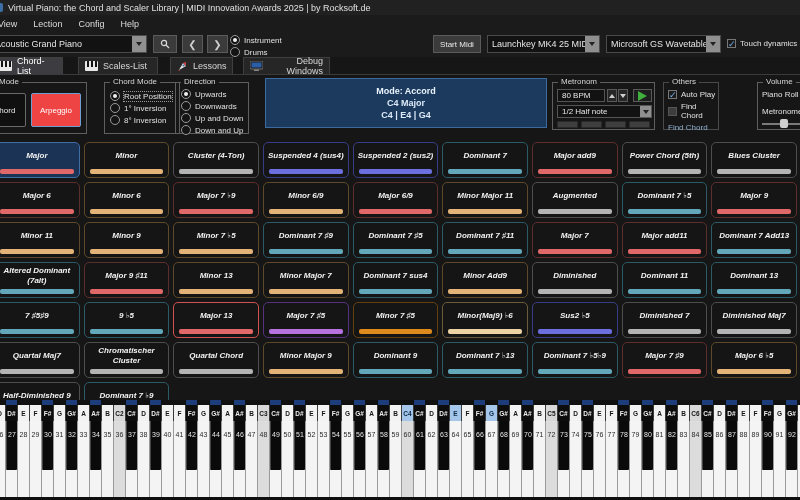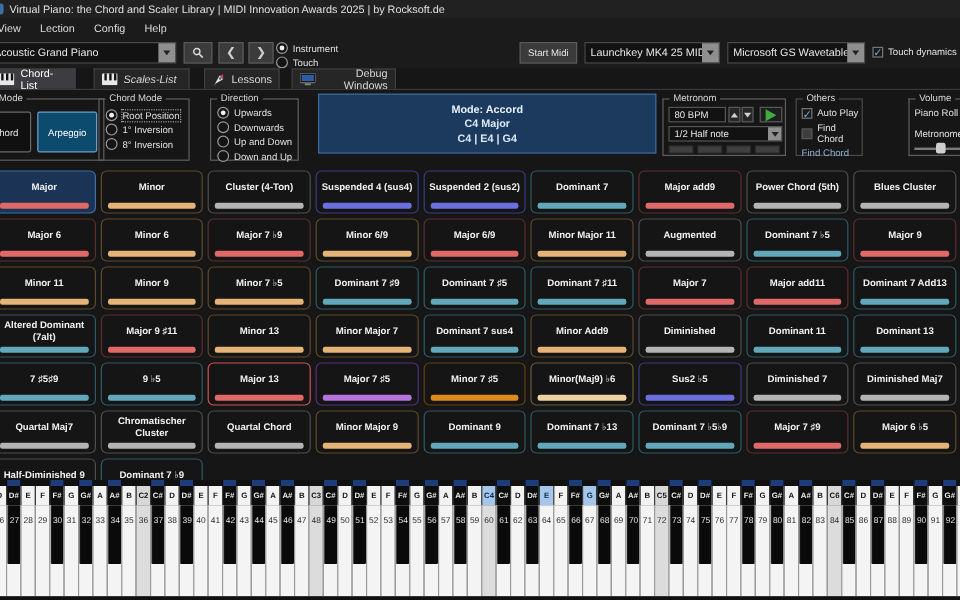--- a/index.html
+++ b/index.html
@@ -33,40 +33,40 @@
   .tab{position:absolute;top:0;height:17px;background:#262626;border:1px solid #3f3f3f;border-bottom:none;
        box-sizing:border-box;display:flex;align-items:center;font-size:9px;color:#d8d8d8;padding:0 6px;}
   .tab.active{background:#3d3d41;color:#fff;}
   .tabico{margin-right:5px;display:flex;}
 
   
   .grp{position:absolute;border:1px solid #5f5f5f;box-sizing:border-box;}
   .grp .gt{position:absolute;top:-6px;left:5px;background:#161616;padding:0 3px;font-size:8px;color:#d6d6d6;}
   .btn-dark{position:absolute;background:#101010;border:1px solid #6a6a6a;border-radius:2px;
             display:flex;align-items:center;justify-content:center;font-size:8px;color:#e8e8e8;box-sizing:border-box;}
-  .btn-blue{background:#0c4a6e;border-color:#6f9ed0;color:#fff;}
+  .btn-blue{background:#ef4444;border-color:#6f9ed0;color:#fff;}
   .infobox{position:absolute;background:#1b3a5e;border:1px solid #3c6a9c;box-sizing:border-box;
            display:flex;flex-direction:column;align-items:center;justify-content:center;font-size:9px;color:#dce9f7;}
   .infobox .il1{font-weight:bold;color:#eaf3fc;}
   .infobox div{line-height:1.35;font-weight:bold;}
   .chk{width:9px;height:9px;background:#1a1a1a;border:1px solid #777;box-sizing:border-box;margin-right:4px;
        font-size:9px;line-height:8px;color:#6fb1e8;text-align:center;flex:0 0 auto;}
   .chk.off{background:#3d3d3d;border-color:#555;}
   .chkrow{display:flex;align-items:center;font-size:8px;color:#e0e0e0;margin-bottom:3px;}
   .seg{height:5px;background:#3f3f3f;border:1px solid #2a2a2a;border-radius:1px;flex:1;margin-right:3px;}
   .slider{position:relative;height:2px;background:#7a7a7a;}
   .sthumb{position:absolute;top:-4px;width:8px;height:9px;background:#cfcfcf;border-radius:2px;}
 
   
   #grid{position:absolute;left:4px;top:142px;width:803px;display:grid;
         grid-template-columns:repeat(9,1fr);gap:4px;}
   .chord{position:relative;height:36px;background:#151515;border:1px solid #444;border-radius:5px;
          box-sizing:border-box;display:flex;align-items:center;justify-content:center;
          padding:2px 4px 10px;cursor:pointer;}
-  .chord .lbl{font-size:8px;font-weight:bold;color:#f2f2f2;text-align:center;line-height:1.2;}
+  .chord .lbl{font-size:8px;font-weight:bold;color:#f2f2f2;text-align:center;line-height:1.2;font-style:italic;}
   .chord .bar{position:absolute;left:5px;right:5px;bottom:3px;height:5px;border-radius:2px;}
   .c-red{border-color:#5c2e2e}.c-red .bar{background:#e06868}
   .c-tan{border-color:#5e4a2a}.c-tan .bar{background:#e4b377}
   .c-gray{border-color:#4e4e4e}.c-gray .bar{background:#b4b4b4}
   .c-blue{border-color:#383c86}.c-blue .bar{background:#6b6fe0}
   .c-teal{border-color:#2c5a66}.c-teal .bar{background:#62a8ba}
   .c-purple{border-color:#54307e}.c-purple .bar{background:#b673e0}
   .c-orange{border-color:#64400e}.c-orange .bar{background:#df8a1c}
   .c-lighttan{border-color:#6a5b3a}.c-lighttan .bar{background:#edd3a4}
   .chord.active{background:#1b3354;border-color:#3f6ea6;}
@@ -133,21 +133,21 @@
     <div class="tbtn" style="left:217px;top:3px;width:21px;">
         <span class="chev">❯</span>
       </div>
     <div id="srcRadios" style="position:absolute;left:240px;top:3px;">
         <div class="radio">
           <span class="rdot sel"></span>
           <span class="rlab">Instrument</span>
         </div>
         <div class="radio">
           <span class="rdot"></span>
-          <span class="rlab">Touch</span>
+          <span class="rlab">Drums</span>
         </div>
       </div>
     <div class="tbtn" style="left:443px;top:3px;width:48px;font-size:8px;">
         <span>Start Midi</span>
       </div>
     <div class="combo" style="left:497px;top:3px;width:113px;">
       <span class="ctext">Launchkey MK4 25 MIDI</span>
       <span class="carrow">
           <span class="tridown"></span>
         </span>
@@ -169,21 +169,21 @@
         <span class="tabico">
           <svg width="13" height="10" viewBox="0 0 13 10">
             <rect x="0" y="0" width="13" height="10" rx="1" fill="#e8e8e8"></rect>
             <rect x="2" y="0" width="2" height="6" fill="#111"></rect>
             <rect x="6" y="0" width="2" height="6" fill="#111"></rect>
             <rect x="10" y="0" width="2" height="6" fill="#111"></rect>
           </svg>
         </span>
         <span>Chord-List</span>
       </div>
-      <div class="tab" style="left: 88px; width: 80px; font-style: italic;">
+      <div class="tab" style="left: 88px; width: 80px;">
         <span class="tabico">
           <svg width="13" height="10" viewBox="0 0 13 10">
             <rect x="0" y="0" width="13" height="10" rx="1" fill="#e8e8e8"></rect>
             <rect x="2" y="0" width="2" height="6" fill="#111"></rect>
             <rect x="6" y="0" width="2" height="6" fill="#111"></rect>
             <rect x="10" y="0" width="2" height="6" fill="#111"></rect>
           </svg>
         </span>
         <span>Scales-List</span>
       </div>
@@ -213,21 +213,21 @@
   <div class="grp" style="left:0;top:82px;width:97px;height:52px;">
     <span class="gt">Mode</span>
     <div class="btn-dark" style="left:-8px;top:10px;width:43px;height:34px;">
         <span>Chord</span>
       </div>
     <div class="btn-dark btn-blue" style="left:40px;top:10px;width:50px;height:34px;">
         <span>Arpeggio</span>
       </div>
   </div>
 
-  <div class="grp" style="left:92px;top:82px;width:76px;height:52px;">
+  <div class="grp" style="left:114px;top:82px;width:76px;height:52px;">
     <span class="gt">Chord Mode</span>
     <div id="chordModeRadios" style="position:absolute;left:5px;top:8px;">
         <div class="radio">
           <span class="rdot sel"></span>
           <span class="rlab focus">Root Position</span>
         </div>
         <div class="radio">
           <span class="rdot"></span>
           <span class="rlab">1° Inversion</span>
         </div>

